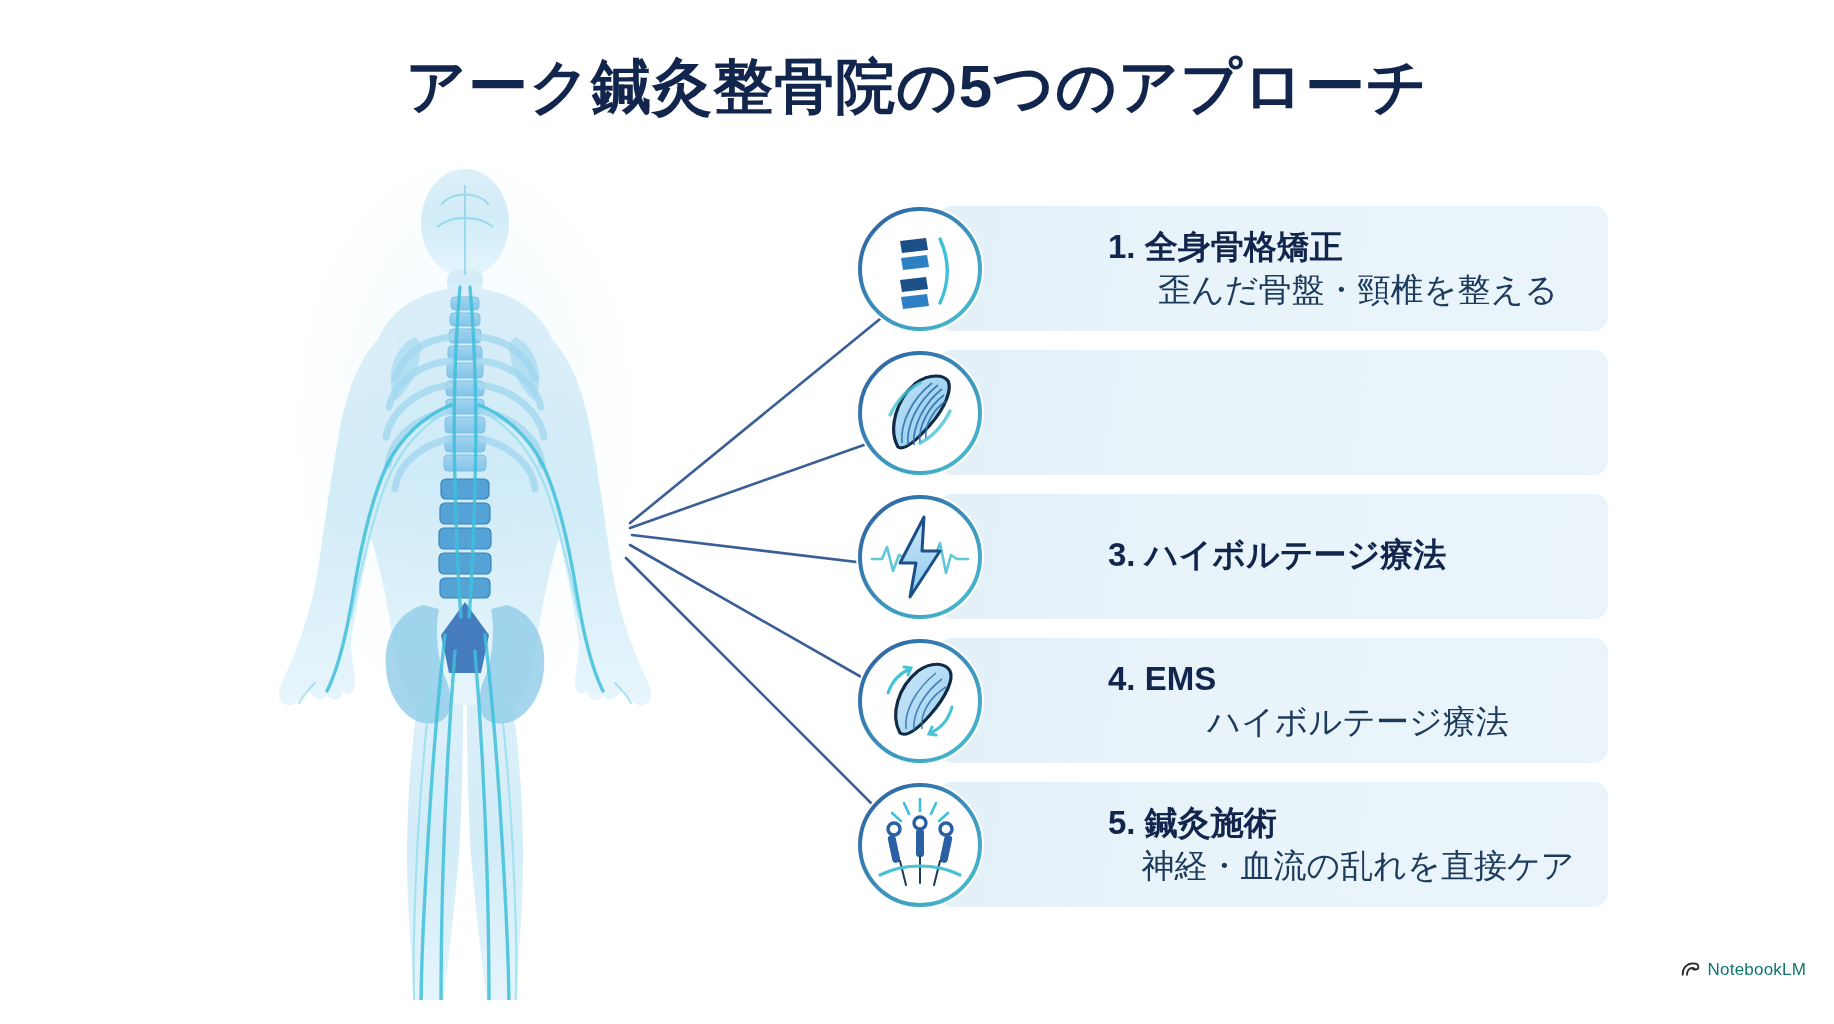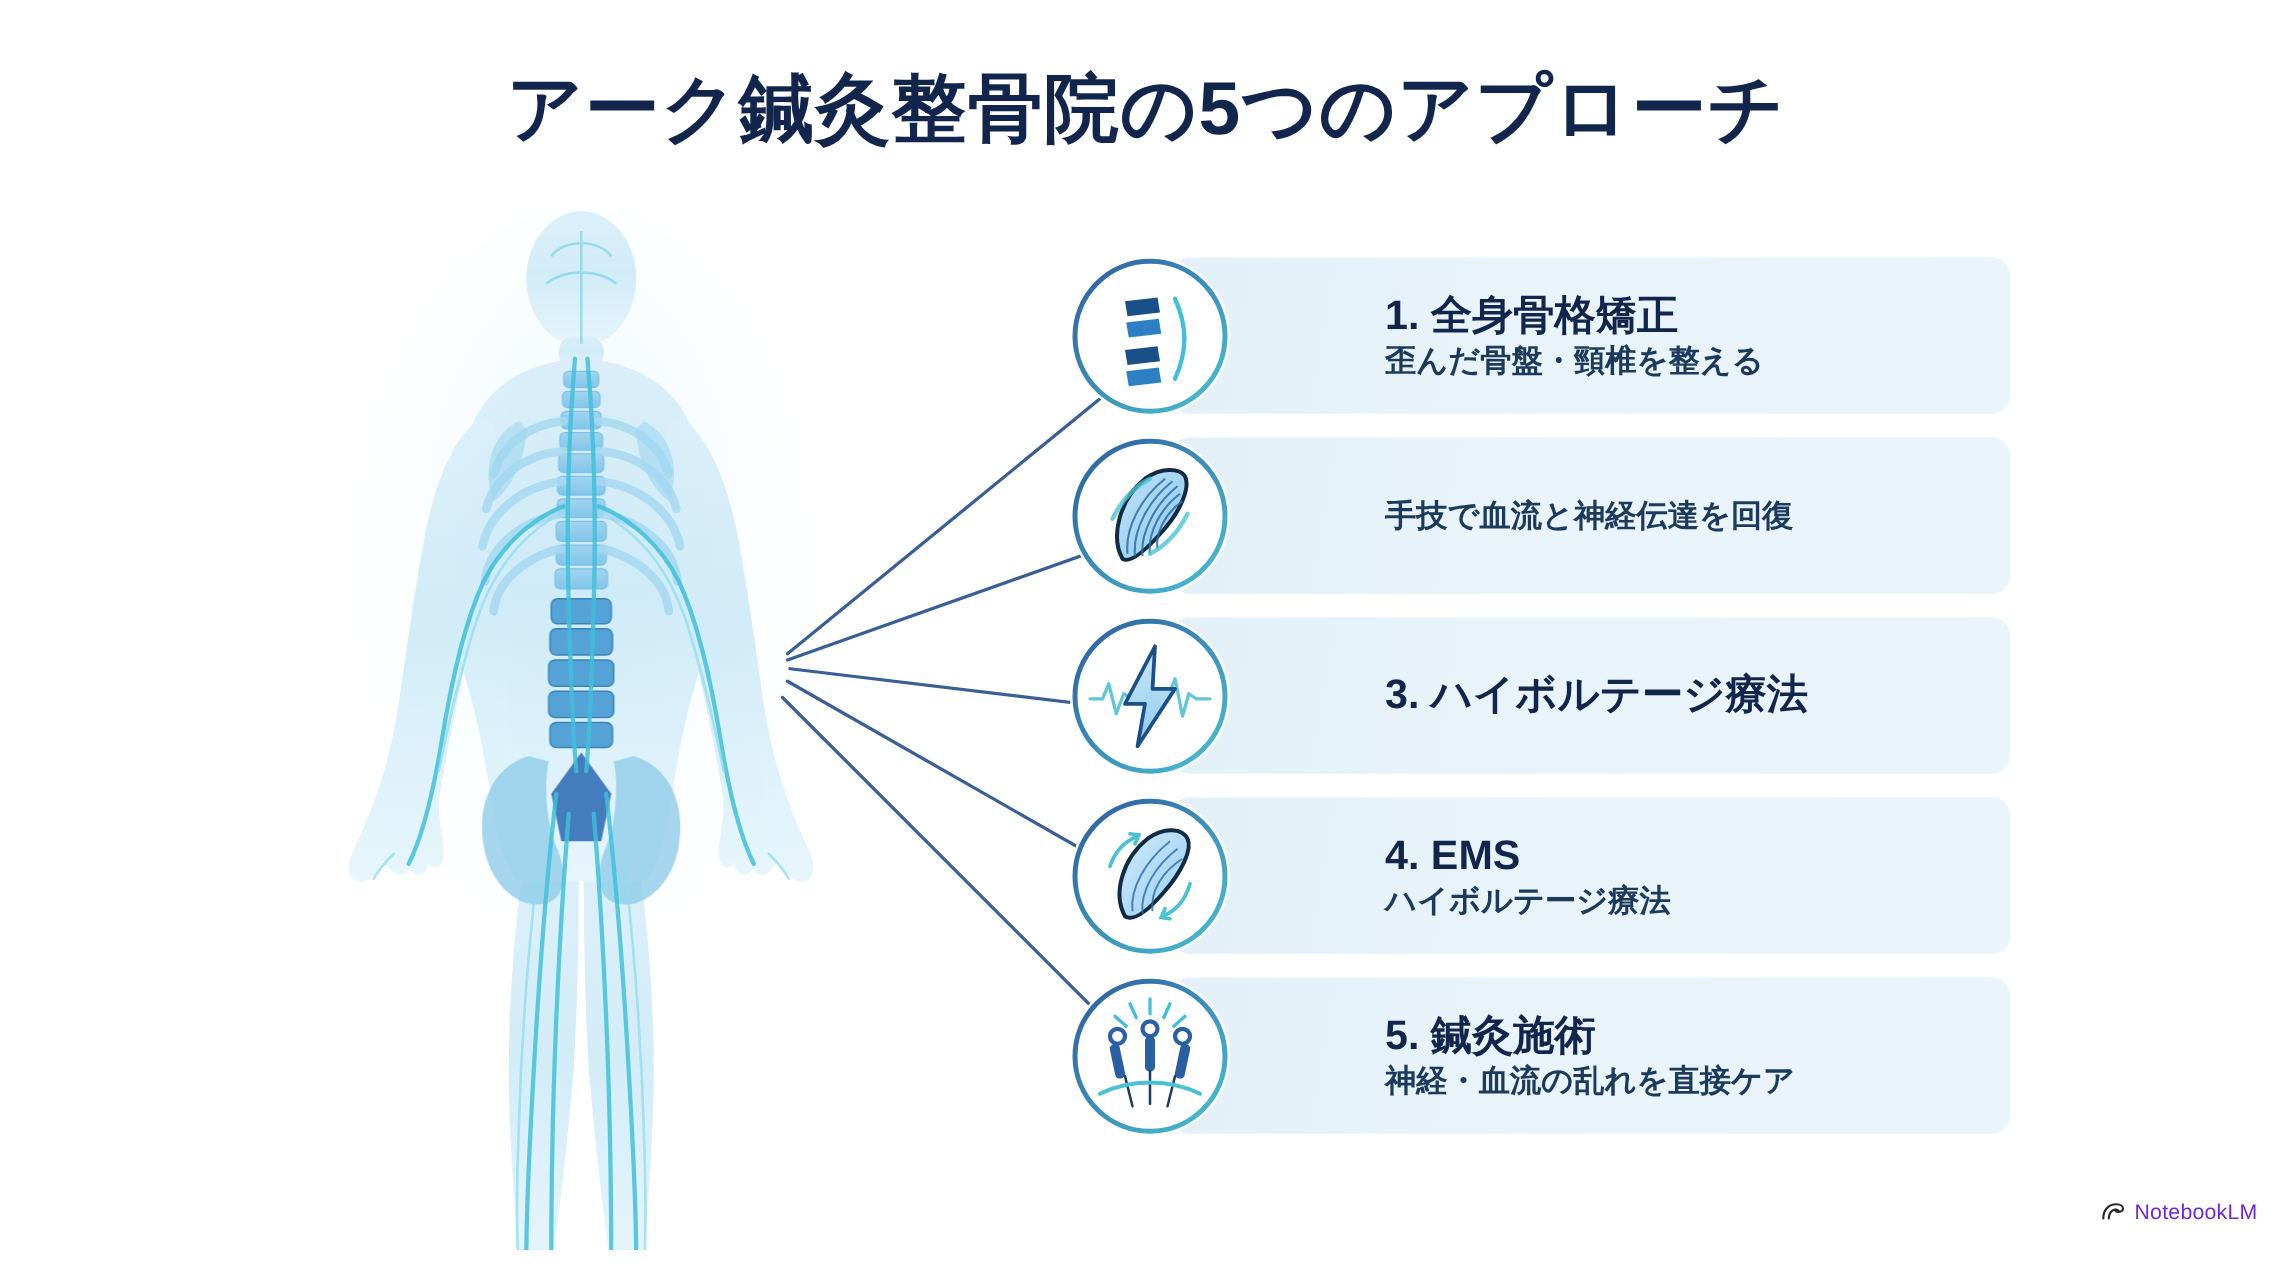--- a/index.html
+++ b/index.html
@@ -74,25 +74,26 @@
   }
   .card-title {
     font-size: 33px;
     font-weight: bold;
     color: #12264d;
     line-height: 1.18;
     margin-bottom: 3px;
     white-space: nowrap;
   }
   .card-sub {
-    font-size: 25px;
-    font-weight: bold;
+    font-size: 33px;
+    font-weight: normal;
     color: #1b3a5c;
     line-height: 1.2;
     white-space: nowrap;
+    text-align: center;
   }
 
   
   .icon-circle {
     position: absolute;
     left: -82px;
     top: 50%;
     transform: translateY(-50%);
     width: 128px;
     height: 128px;
@@ -109,21 +110,21 @@
   }
 
   
   #watermark {
     position: absolute;
     right: 28px;
     bottom: 20px;
     display: flex;
     align-items: flex-end;
     gap: 7px;
-    color: #6d28d9;
+    color: #0f766e;
     font-size: 17px;
     letter-spacing: 0.2px;
   }
   #watermark .wm-logo {
     width: 21px;
     height: 21px;
     display: block;
   }
 </style>
 </head>
@@ -349,21 +350,20 @@
             <path d="M46 94 C 44 74, 56 50, 76 34"></path>
             <path d="M52 96 C 50 76, 62 52, 82 36"></path>
             <path d="M58 96 C 56 78, 68 54, 86 40"></path>
             <path d="M64 94 C 62 78, 72 58, 88 46"></path>
             <path d="M70 90 C 68 76, 78 60, 90 52"></path>
           </g>
           <path d="M34 66 C 42 50, 52 40, 64 34" fill="none" stroke="#49c2d4" stroke-width="3.4" stroke-linecap="round" opacity="0.8"></path>
           <path d="M94 62 C 86 78, 76 88, 64 94" fill="none" stroke="#49c2d4" stroke-width="3.4" stroke-linecap="round" opacity="0.8"></path>
         </svg>
       </div>
-      <div class="card-sub">手技で血流と神経伝達を回復</div>
     </div>
 
     <div class="card">
       <div class="icon-circle">
         <svg viewBox="0 0 128 128" aria-hidden="true">
           <defs>
             <linearGradient id="ring3" x1="0" y1="0" x2="1" y2="1">
               <stop offset="0%" stop-color="#2d5c9e"></stop>
               <stop offset="100%" stop-color="#49c2d4"></stop>
             </linearGradient>

